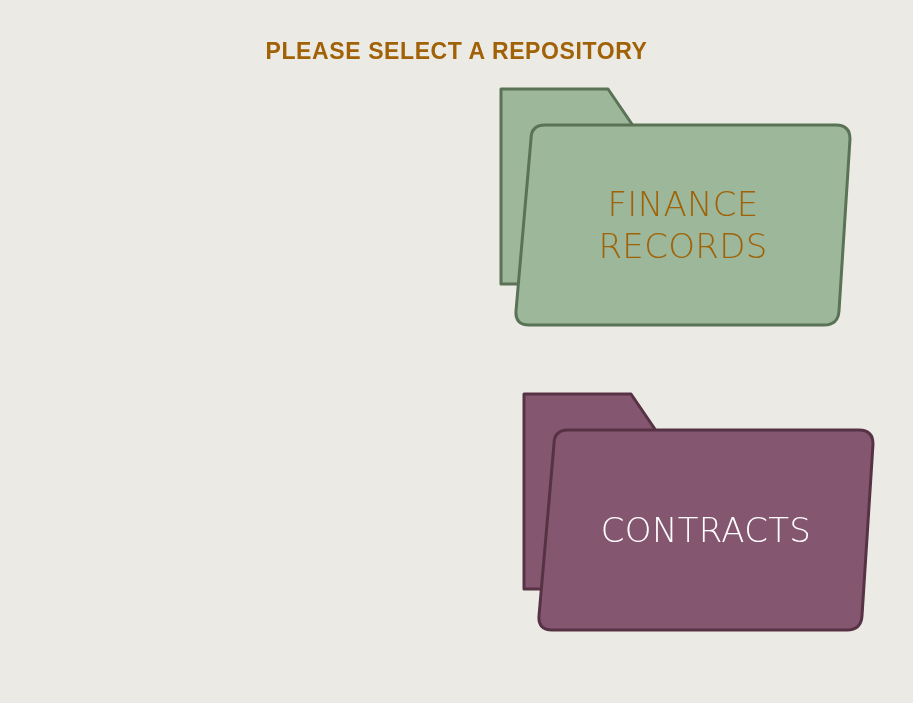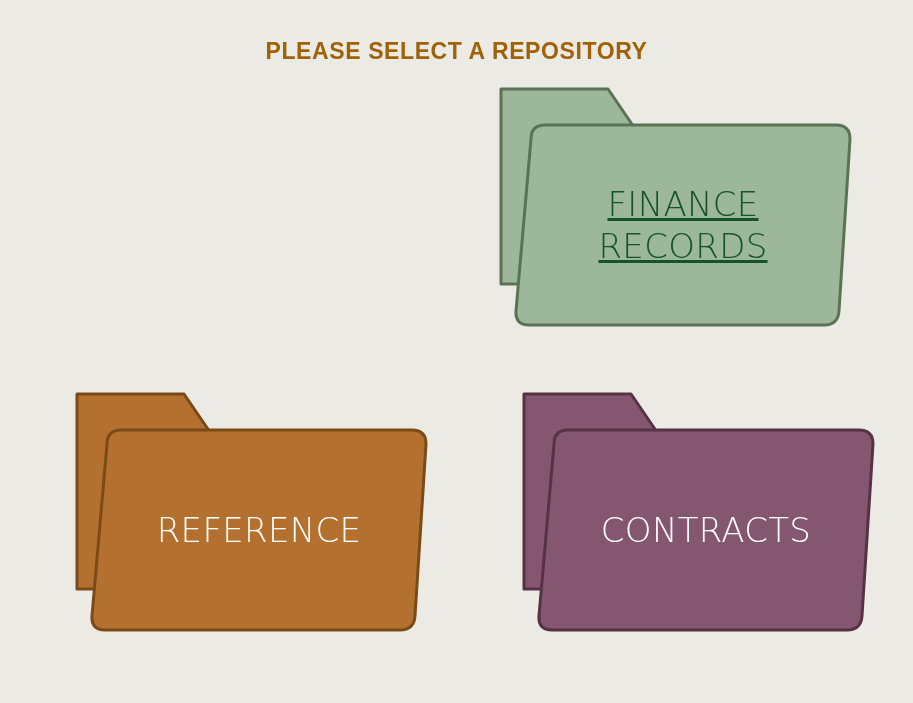--- a/index.html
+++ b/index.html
@@ -90,32 +90,24 @@
 
   <div class="folder-grid">
 
 
     <div class="folder pos-r0c1">
       <svg class="folder-svg" viewBox="0 0 360 252">
         <path d="M 3,5 L 110,5 L 140,49 L 140,200 L 3,200 Z" stroke-width="3" stroke-linejoin="round" fill="#9cb79a" stroke="#5a7355"></path>
         <path d="M 33,55 Q 33,41 47,41 L 338,41 Q 352,41 352,55
                  L 341,227 Q 340,241 326,241 L 31,241 Q 17,241 18,227 Z" stroke-width="3" stroke-linejoin="round" fill="#9cb79a" stroke="#5a7355"></path>
       </svg>
-      <div class="folder-label" style="color: #14532d; text-decoration: underline;">FINANCE
+      <div class="folder-label" style="color: #a16207;">FINANCE
 RECORDS</div>
     </div>
 
-    <div class="folder pos-r1c0">
-      <svg class="folder-svg" viewBox="0 0 360 252">
-        <path d="M 3,5 L 110,5 L 140,49 L 140,200 L 3,200 Z" stroke-width="3" stroke-linejoin="round" fill="#b3702f" stroke="#7a4a17"></path>
-        <path d="M 33,55 Q 33,41 47,41 L 338,41 Q 352,41 352,55
-                 L 341,227 Q 340,241 326,241 L 31,241 Q 17,241 18,227 Z" stroke-width="3" stroke-linejoin="round" fill="#b3702f" stroke="#7a4a17"></path>
-      </svg>
-      <div class="folder-label" style="color: rgb(255, 255, 255);">REFERENCE</div>
-    </div>
 
     <div class="folder pos-r1c1">
       <svg class="folder-svg" viewBox="0 0 360 252">
         <path d="M 3,5 L 110,5 L 140,49 L 140,200 L 3,200 Z" stroke-width="3" stroke-linejoin="round" fill="#855670" stroke="#563244"></path>
         <path d="M 33,55 Q 33,41 47,41 L 338,41 Q 352,41 352,55
                  L 341,227 Q 340,241 326,241 L 31,241 Q 17,241 18,227 Z" stroke-width="3" stroke-linejoin="round" fill="#855670" stroke="#563244"></path>
       </svg>
       <div class="folder-label" style="color: rgb(255, 255, 255);">CONTRACTS</div>
     </div>
 

